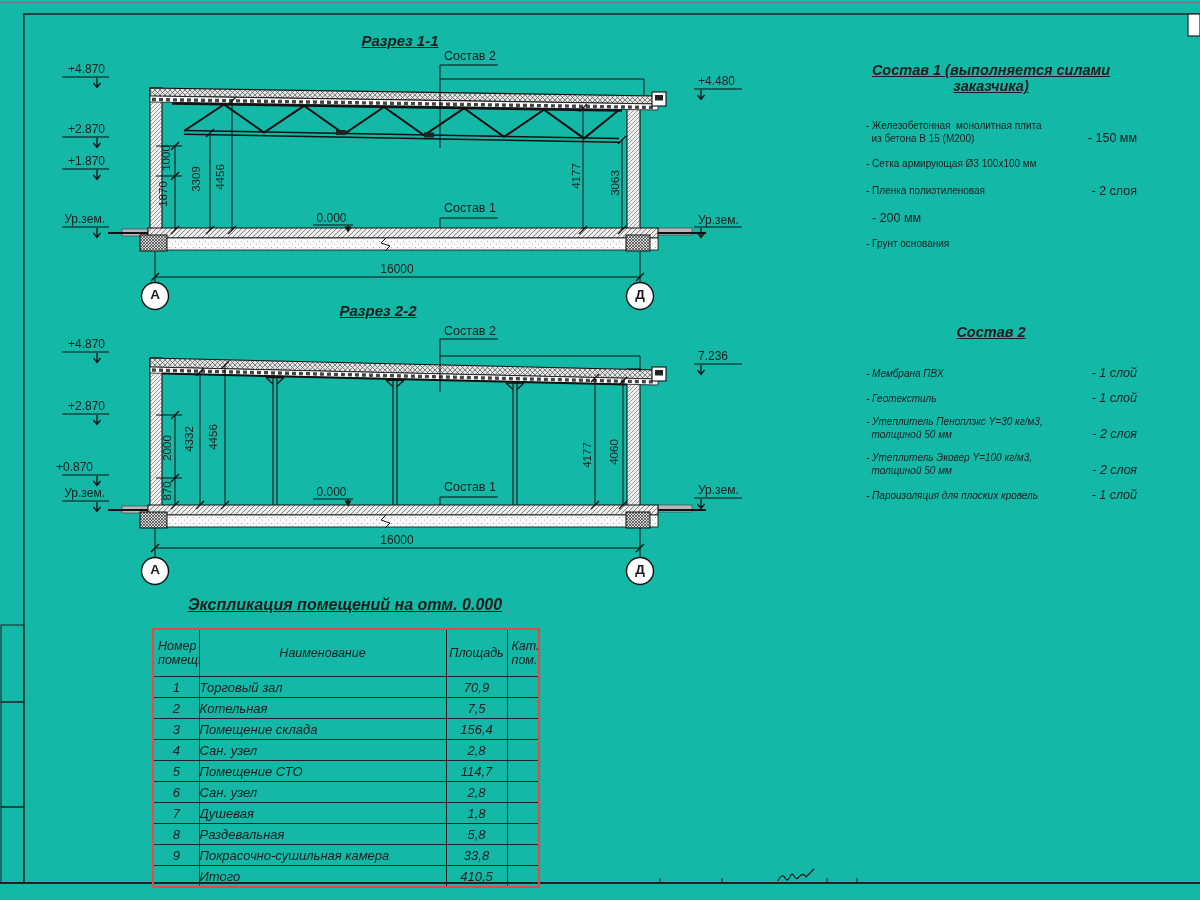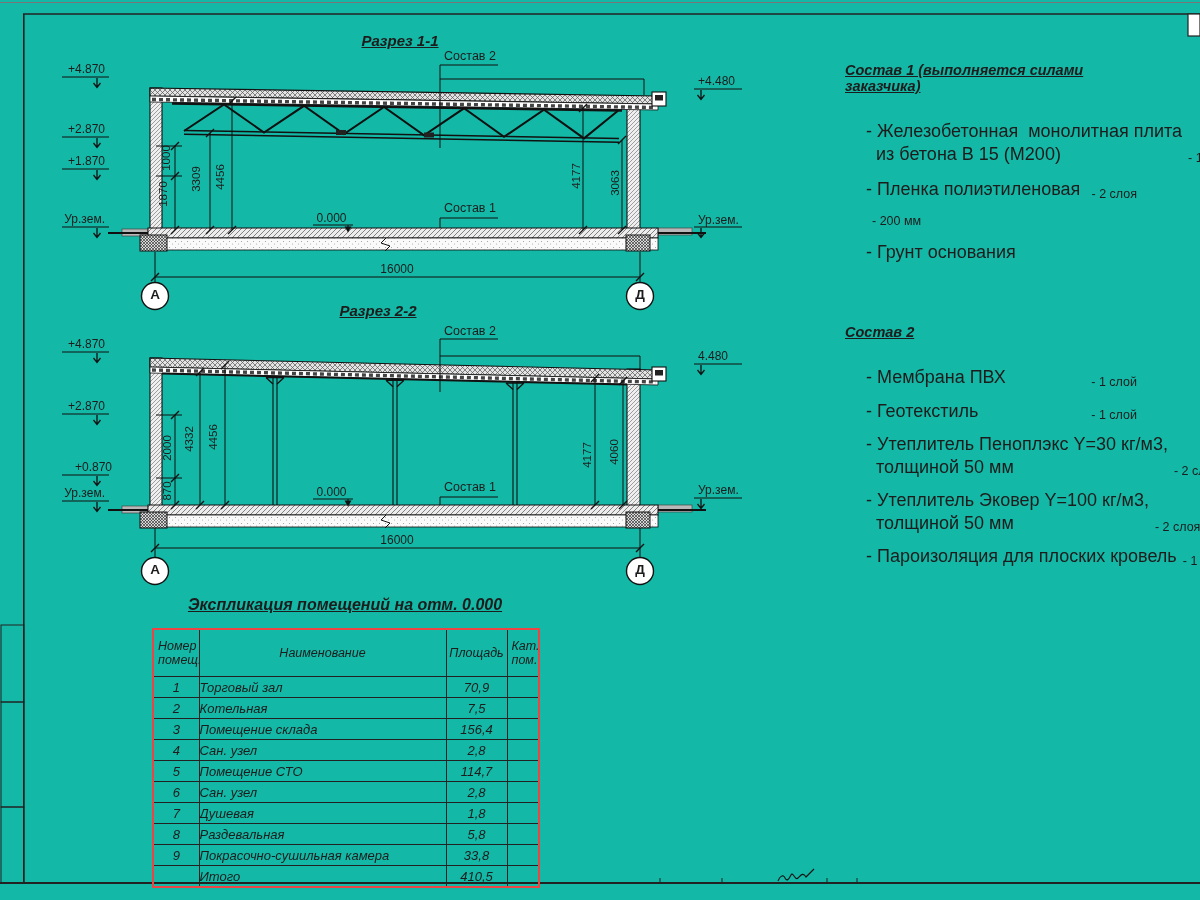--- a/index.html
+++ b/index.html
@@ -9,25 +9,25 @@
   .lbl{position:absolute;color:#1c1c1c;font-family:"Liberation Sans",sans-serif;line-height:1.1;}
   .ttl{font-size:15px;font-style:italic;font-weight:600;text-decoration:underline;text-align:center;width:130px;}
   .callout{font-size:12.5px;width:72px;text-align:center;}
   .elev{font-size:12px;width:46px;text-align:right;white-space:nowrap;}
   .elevR{text-align:left;width:52px;}
   .zero{font-size:12px;width:45px;text-align:center;}
   .dimv{font-size:11.5px;width:56px;height:14px;text-align:center;transform:rotate(-90deg);}
   .dimh{font-size:12px;width:60px;text-align:center;}
   .axis{font-size:13.5px;width:24px;text-align:center;font-weight:600;}
   .panel{position:absolute;width:292px;}
-  .panel .ptitle{font-size:14.5px;font-style:italic;font-weight:600;text-decoration:underline;}
+  .panel .ptitle{text-align:center;font-size:14.5px;font-style:italic;font-weight:600;text-decoration:underline;}
   .panel .items{margin-top:26px;}
   .item{display:flex;justify-content:space-between;align-items:flex-end;margin-bottom:13px;padding-left:21px;}
-  .items2 .item{margin-bottom:11px;}
-  .item .nm{white-space:pre;font-size:18px;line-height:1.25;}
+  .items2 .item{margin-bottom:11px;font-style:italic;}
+  .item .nm{white-space:pre;font-size:10px;line-height:1.25;}
   .item .vl{font-size:12.5px;white-space:nowrap;padding-left:6px;}
   .extitle{position:absolute;left:150px;top:596px;width:390px;text-align:center;
            font-size:16px;font-style:italic;font-weight:600;text-decoration:underline;}
   table.ex{position:absolute;left:152px;top:628px;border-collapse:collapse;table-layout:fixed;
            width:386px;border:2px solid #ef4444;font-style:italic;}
   table.ex th,table.ex td{border:1px solid #222;overflow:hidden;}
   table.ex th{font-size:12.5px;font-weight:400;white-space:pre-line;height:44px;vertical-align:middle;text-align:center;}
   table.ex th.l{text-align:left;padding-left:4px;}
   table.ex td{font-size:13px;height:20px;padding:0;}
   td.c{text-align:center;}
@@ -205,23 +205,23 @@
 <div class="lbl dimv" style="left:549px;top:169px;">4177</div>
 <div class="lbl dimv" style="left:588px;top:176px;">3063</div>
 <div class="lbl dimh" style="left:367px;top:263px;">16000</div>
 <div class="lbl axis" style="left:143px;top:288px;">А</div>
 <div class="lbl axis" style="left:628px;top:288px;">Д</div>
 
 <div class="lbl ttl" style="left:313px;top:303px;">Разрез 2-2</div>
 <div class="lbl callout" style="left:434px;top:325px;">Состав 2</div>
 <div class="lbl elev" style="left:59px;top:338px;">+4.870</div>
 <div class="lbl elev" style="left:59px;top:400px;">+2.870</div>
-<div class="lbl elev" style="left:66px;top:461px;">+0.870</div>
+<div class="lbl elev" style="left:47px;top:461px;">+0.870</div>
 <div class="lbl elev" style="left:59px;top:487px;">Ур.зем.</div>
-<div class="lbl elev elevR" style="left:698px;top:350px;">4.480</div>
+<div class="lbl elev elevR" style="left:698px;top:350px;">7.236</div>
 <div class="lbl elev elevR" style="left:698px;top:484px;">Ур.зем.</div>
 <div class="lbl zero" style="left:309px;top:486px;">0.000</div>
 <div class="lbl callout" style="left:434px;top:481px;">Состав 1</div>
 <div class="lbl dimv" style="left:140px;top:484px;">870</div>
 <div class="lbl dimv" style="left:140px;top:441px;">2000</div>
 <div class="lbl dimv" style="left:162px;top:432px;">4332</div>
 <div class="lbl dimv" style="left:186px;top:430px;">4456</div>
 <div class="lbl dimv" style="left:560px;top:448px;">4177</div>
 <div class="lbl dimv" style="left:587px;top:445px;">4060</div>
 <div class="lbl dimh" style="left:367px;top:534px;">16000</div>
@@ -230,20 +230,24 @@
 
 <div class="panel" style="left:845px;top:62px;">
   <div class="ptitle">Состав 1 (выполняется силами заказчика)</div>
   <div class="items">
     <div class="item">
       <span class="nm">- Железобетонная  монолитная плита
   из бетона В 15 (М200)</span>
       <span class="vl">- 150 мм</span>
     </div>
     <div class="item">
+      <span class="nm">- Сетка армирующая Ø3 100х100 мм</span>
+      <span class="vl"></span>
+    </div>
+    <div class="item">
       <span class="nm">- Пленка полиэтиленовая</span>
       <span class="vl">-  2 слоя</span>
     </div>
     <div class="item">
       <span class="vl">- 200 мм</span>
     </div>
     <div class="item">
       <span class="nm">- Грунт основания</span>
       <span class="vl"></span>
     </div>

